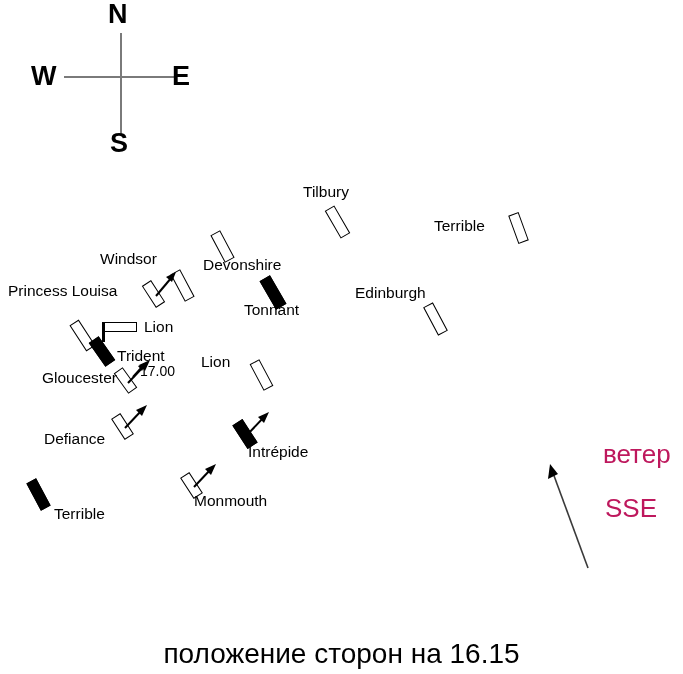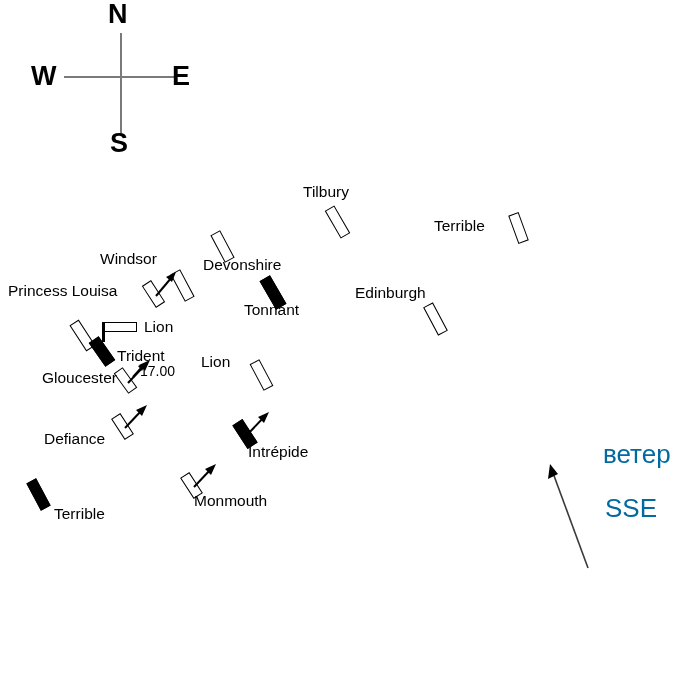--- a/index.html
+++ b/index.html
@@ -21,21 +21,21 @@
   
   .arrow-svg{position:absolute;left:0;top:0;width:683px;height:674px;
              overflow:visible;pointer-events:none;}
 
   
   .label{position:absolute;font-size:15.5px;line-height:1;white-space:nowrap;color:#000;}
   .label.fr{font-weight:400;}
   .time-note{position:absolute;font-size:14px;line-height:1;white-space:nowrap;color:#000;}
 
   
-  .wind-text{position:absolute;font-size:26px;line-height:1;white-space:nowrap;color:#0369a1;}
+  .wind-text{position:absolute;font-size:26px;line-height:1;white-space:nowrap;color:#be185d;}
 
   
   .caption{position:absolute;left:0;width:683px;text-align:center;
            font-size:28px;line-height:1;color:#000;}
 </style>
 </head>
 <body>
 
 <div id="stage">
 
@@ -148,14 +148,15 @@
 
   <div class="label fr" style="left:248px;top:444px;">Intrépide</div>
 
   <div class="label" style="left:194px;top:493px;">Monmouth</div>
 
   <div class="label fr" style="left:54px;top:506px;text-align:right;">Terrible</div>
 
   <div class="wind-text" style="left:603px;top:441px;">ветер</div>
   <div class="wind-text" style="left:605px;top:495px;text-align:center;">SSE</div>
 
+  <div class="caption" style="top:640px;">положение сторон на 16.15</div>
 
 </div>
 
 </body></html>

